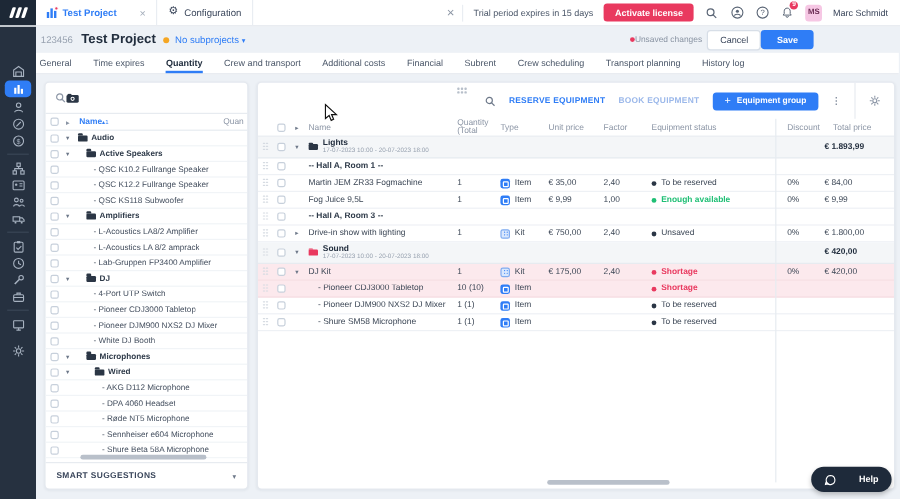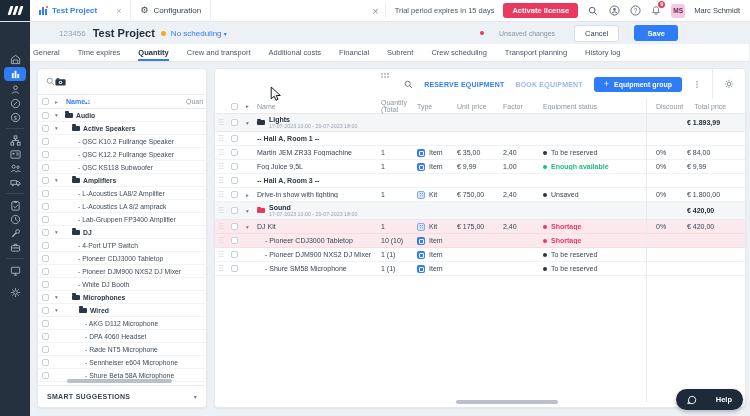--- a/index.html
+++ b/index.html
@@ -33,27 +33,27 @@
   .uname{font-size:7.5px;color:#39455a;}
   
   .sidebar{position:absolute;left:0;top:22px;bottom:0;width:30px;background:#263140;z-index:5;
            display:flex;flex-direction:column;align-items:center;padding-top:30px;}
   .sic{width:22px;height:12px;margin:1px 0;display:flex;align-items:center;justify-content:center;}
   .sic svg{display:block;}
   .sic.active{background:#2f7df6;border-radius:4px;height:14px;}
   .sdiv{width:18px;border-top:1px solid #3a4656;margin:4px 0;}
   .sgap{height:8px;}
   
-  .phead{position:absolute;left:30px;top:22px;width:660px;height:22px;display:flex;align-items:center;padding:0 12px 0 29px;}
+  .phead{position:absolute;left:30px;top:22px;width:660px;height:22px;display:flex;align-items:center;padding:0 12px 0 4px;}
   .pnum{color:#98a2b0;font-size:8px;margin-right:7px;}
   .ptitle{font-size:11px;font-weight:bold;color:#222e3e;margin-right:6px;}
   .odot{width:5px;height:5px;border-radius:50%;background:#f5a623;margin-right:5px;}
   .subp{color:#2f7df6;font-size:8px;}
   .subp .car{font-size:6px;}
-  .ph-right{margin-left:auto;display:flex;align-items:center;gap:15px;}
+  .ph-right{margin-left:auto;display:flex;align-items:center;gap:0;}
   .rdot{width:4px;height:4px;border-radius:50%;background:#e9395f;}
   .unsaved{font-size:7px;color:#8a94a3;margin-right:4px;}
   .btn-cancel{background:#fff;border:1px solid #d7dee7;border-radius:3px;color:#39455a;font-size:7.5px;
               padding:3px 10px;font-family:inherit;}
   .btn-save{background:#2f7df6;border:none;border-radius:3px;color:#fff;font-size:7.5px;font-weight:bold;
             padding:3.5px 13px;font-family:inherit;}
   
   .tabbar{position:absolute;left:29px;top:44px;width:720px;height:18px;background:#fff;border-bottom:1px solid #e4e8ee;
           display:flex;align-items:stretch;padding-left:4px;gap:18px;}
   .ntab{font-size:7.5px;color:#4a5668;display:flex;align-items:center;border-bottom:2px solid transparent;padding-top:1px;}
@@ -303,21 +303,21 @@
           <path d="M6 1v2M6 9v2M1 6h2M9 6h2M2.5 2.5l1.4 1.4M8.1 8.1l1.4 1.4M9.5 2.5L8.1 3.9M3.9 8.1L2.5 9.5" stroke="#a7b2c0"></path>
         </svg>
       </span>
     </div>
 
   <div class="phead">
     <span class="pnum">123456</span>
     <span class="ptitle">Test Project</span>
     <span class="odot"></span>
     <span class="subp">
-      <span>No scheduling</span>
+      <span>No subprojects</span>
       <span class="car">▾</span>
     </span>
     <span class="ph-right">
       <span class="rdot"></span>
       <span class="unsaved">Unsaved changes</span>
       <button class="btn-cancel">Cancel</button>
       <button class="btn-save">Save</button>
     </span>
   </div>
 

